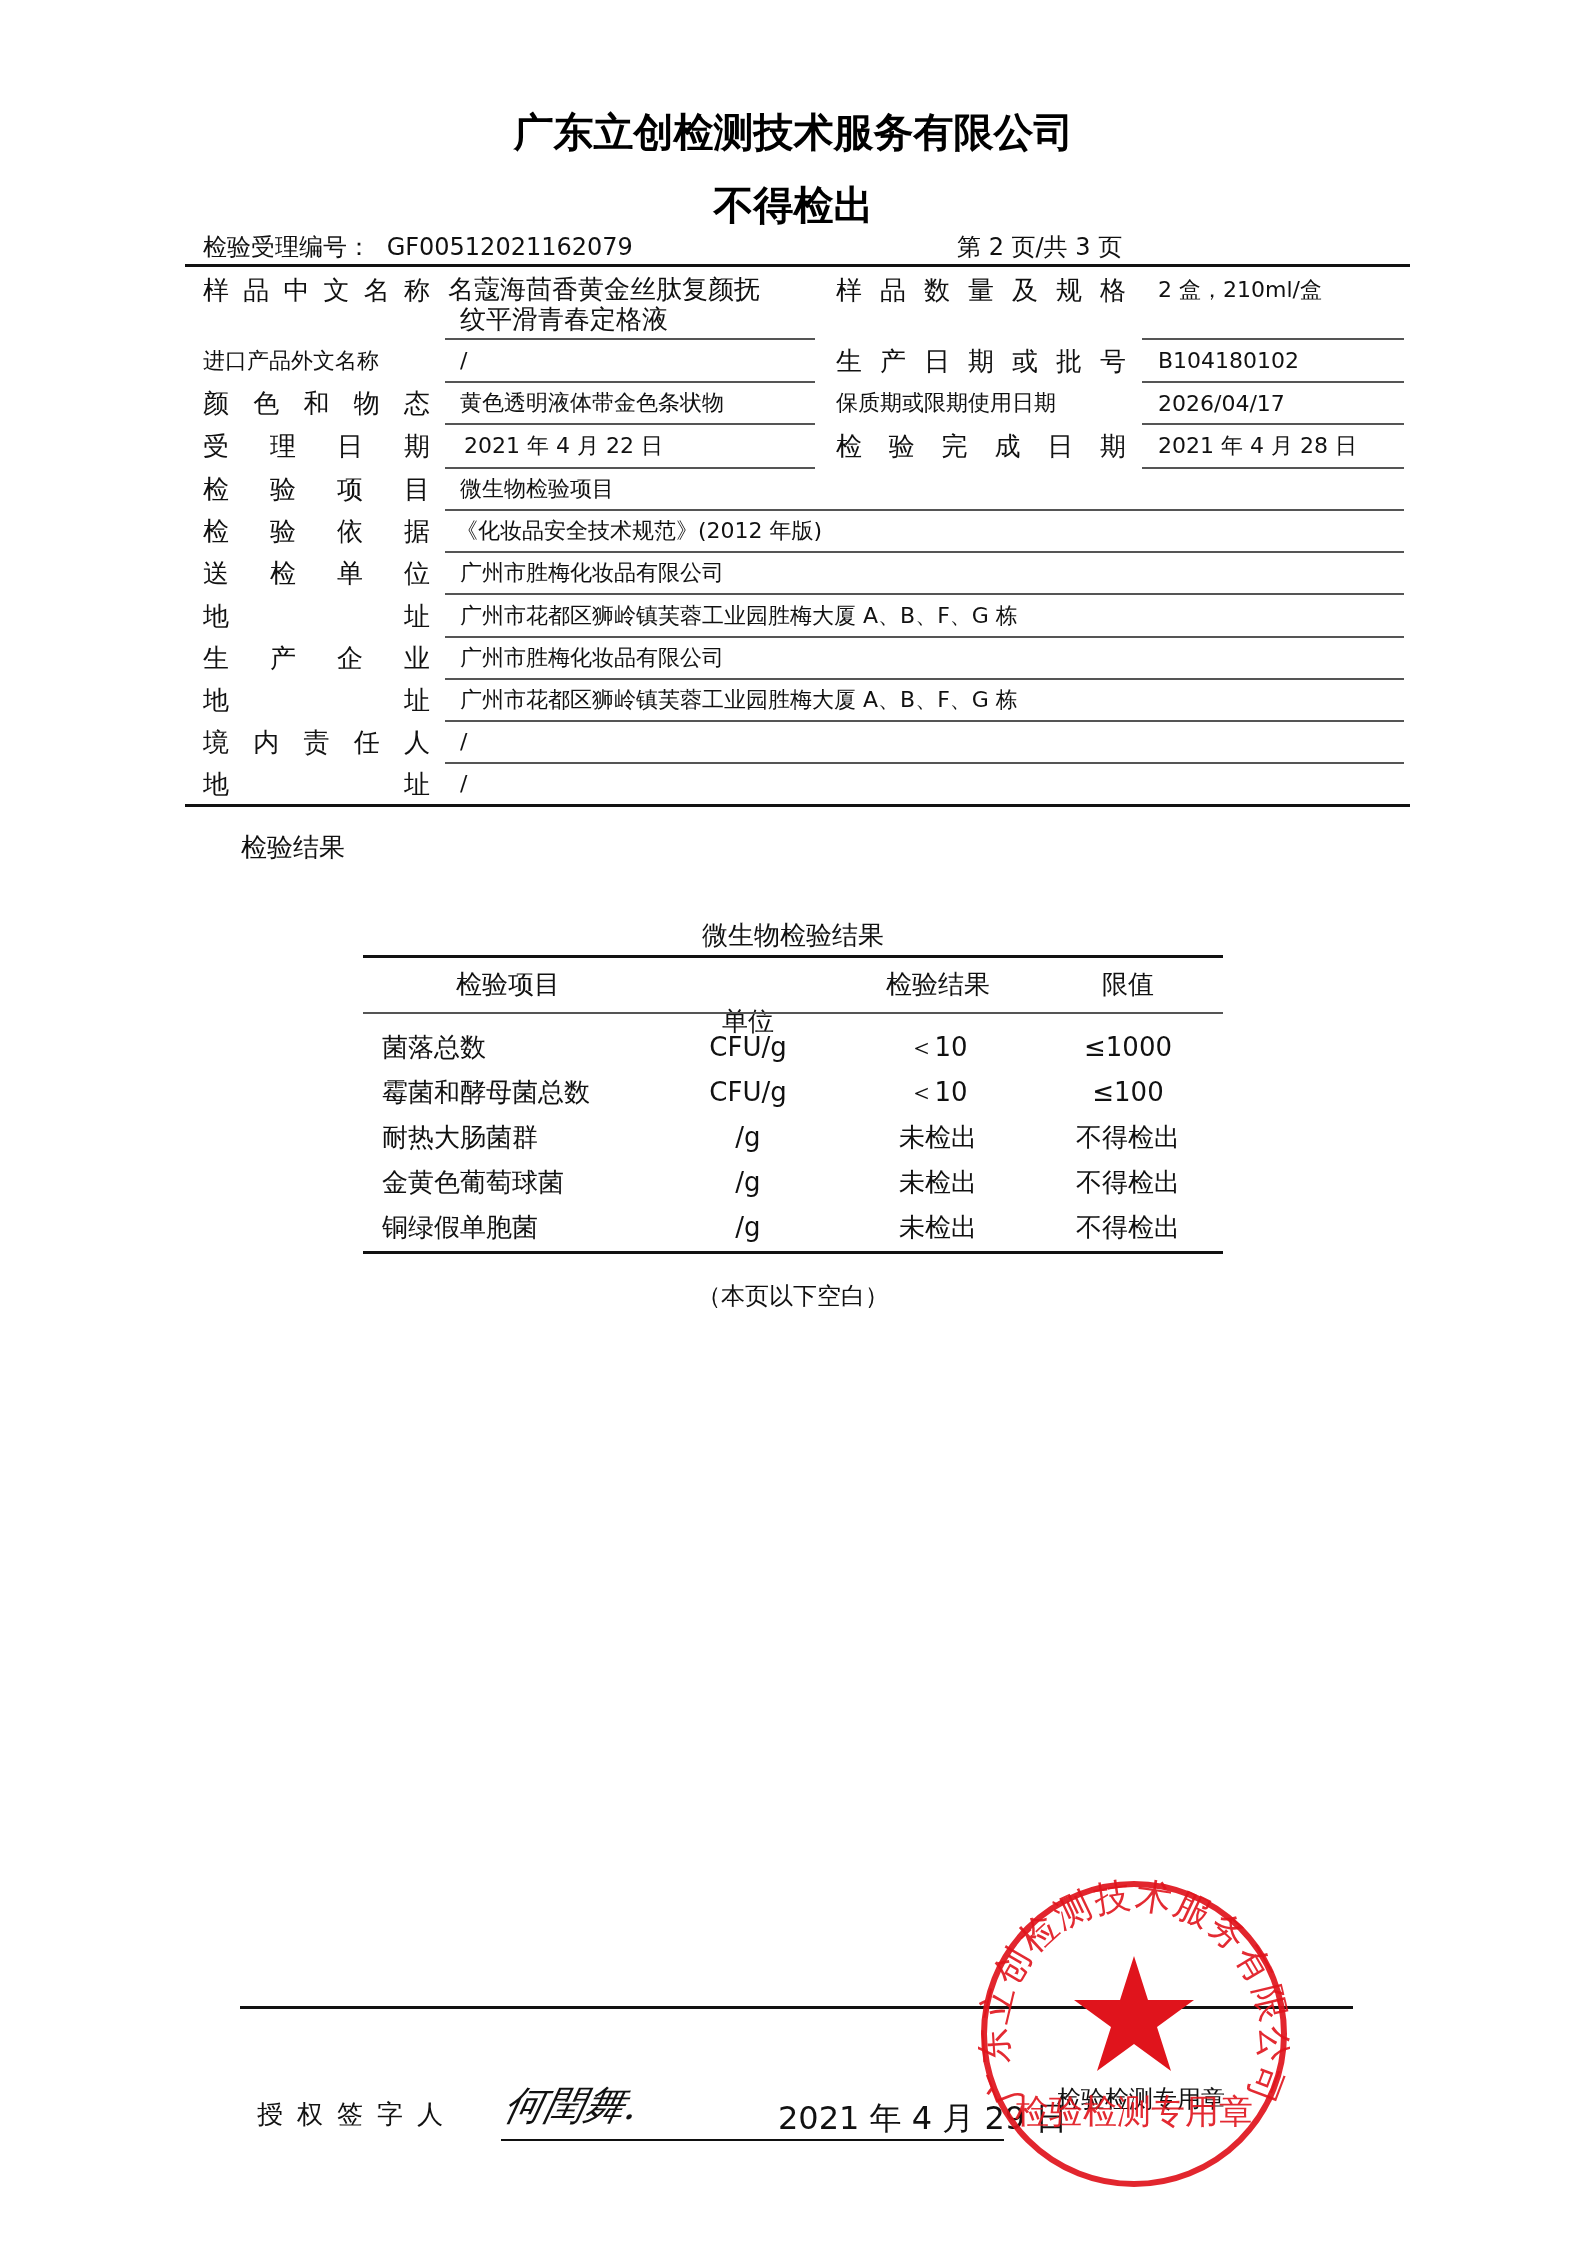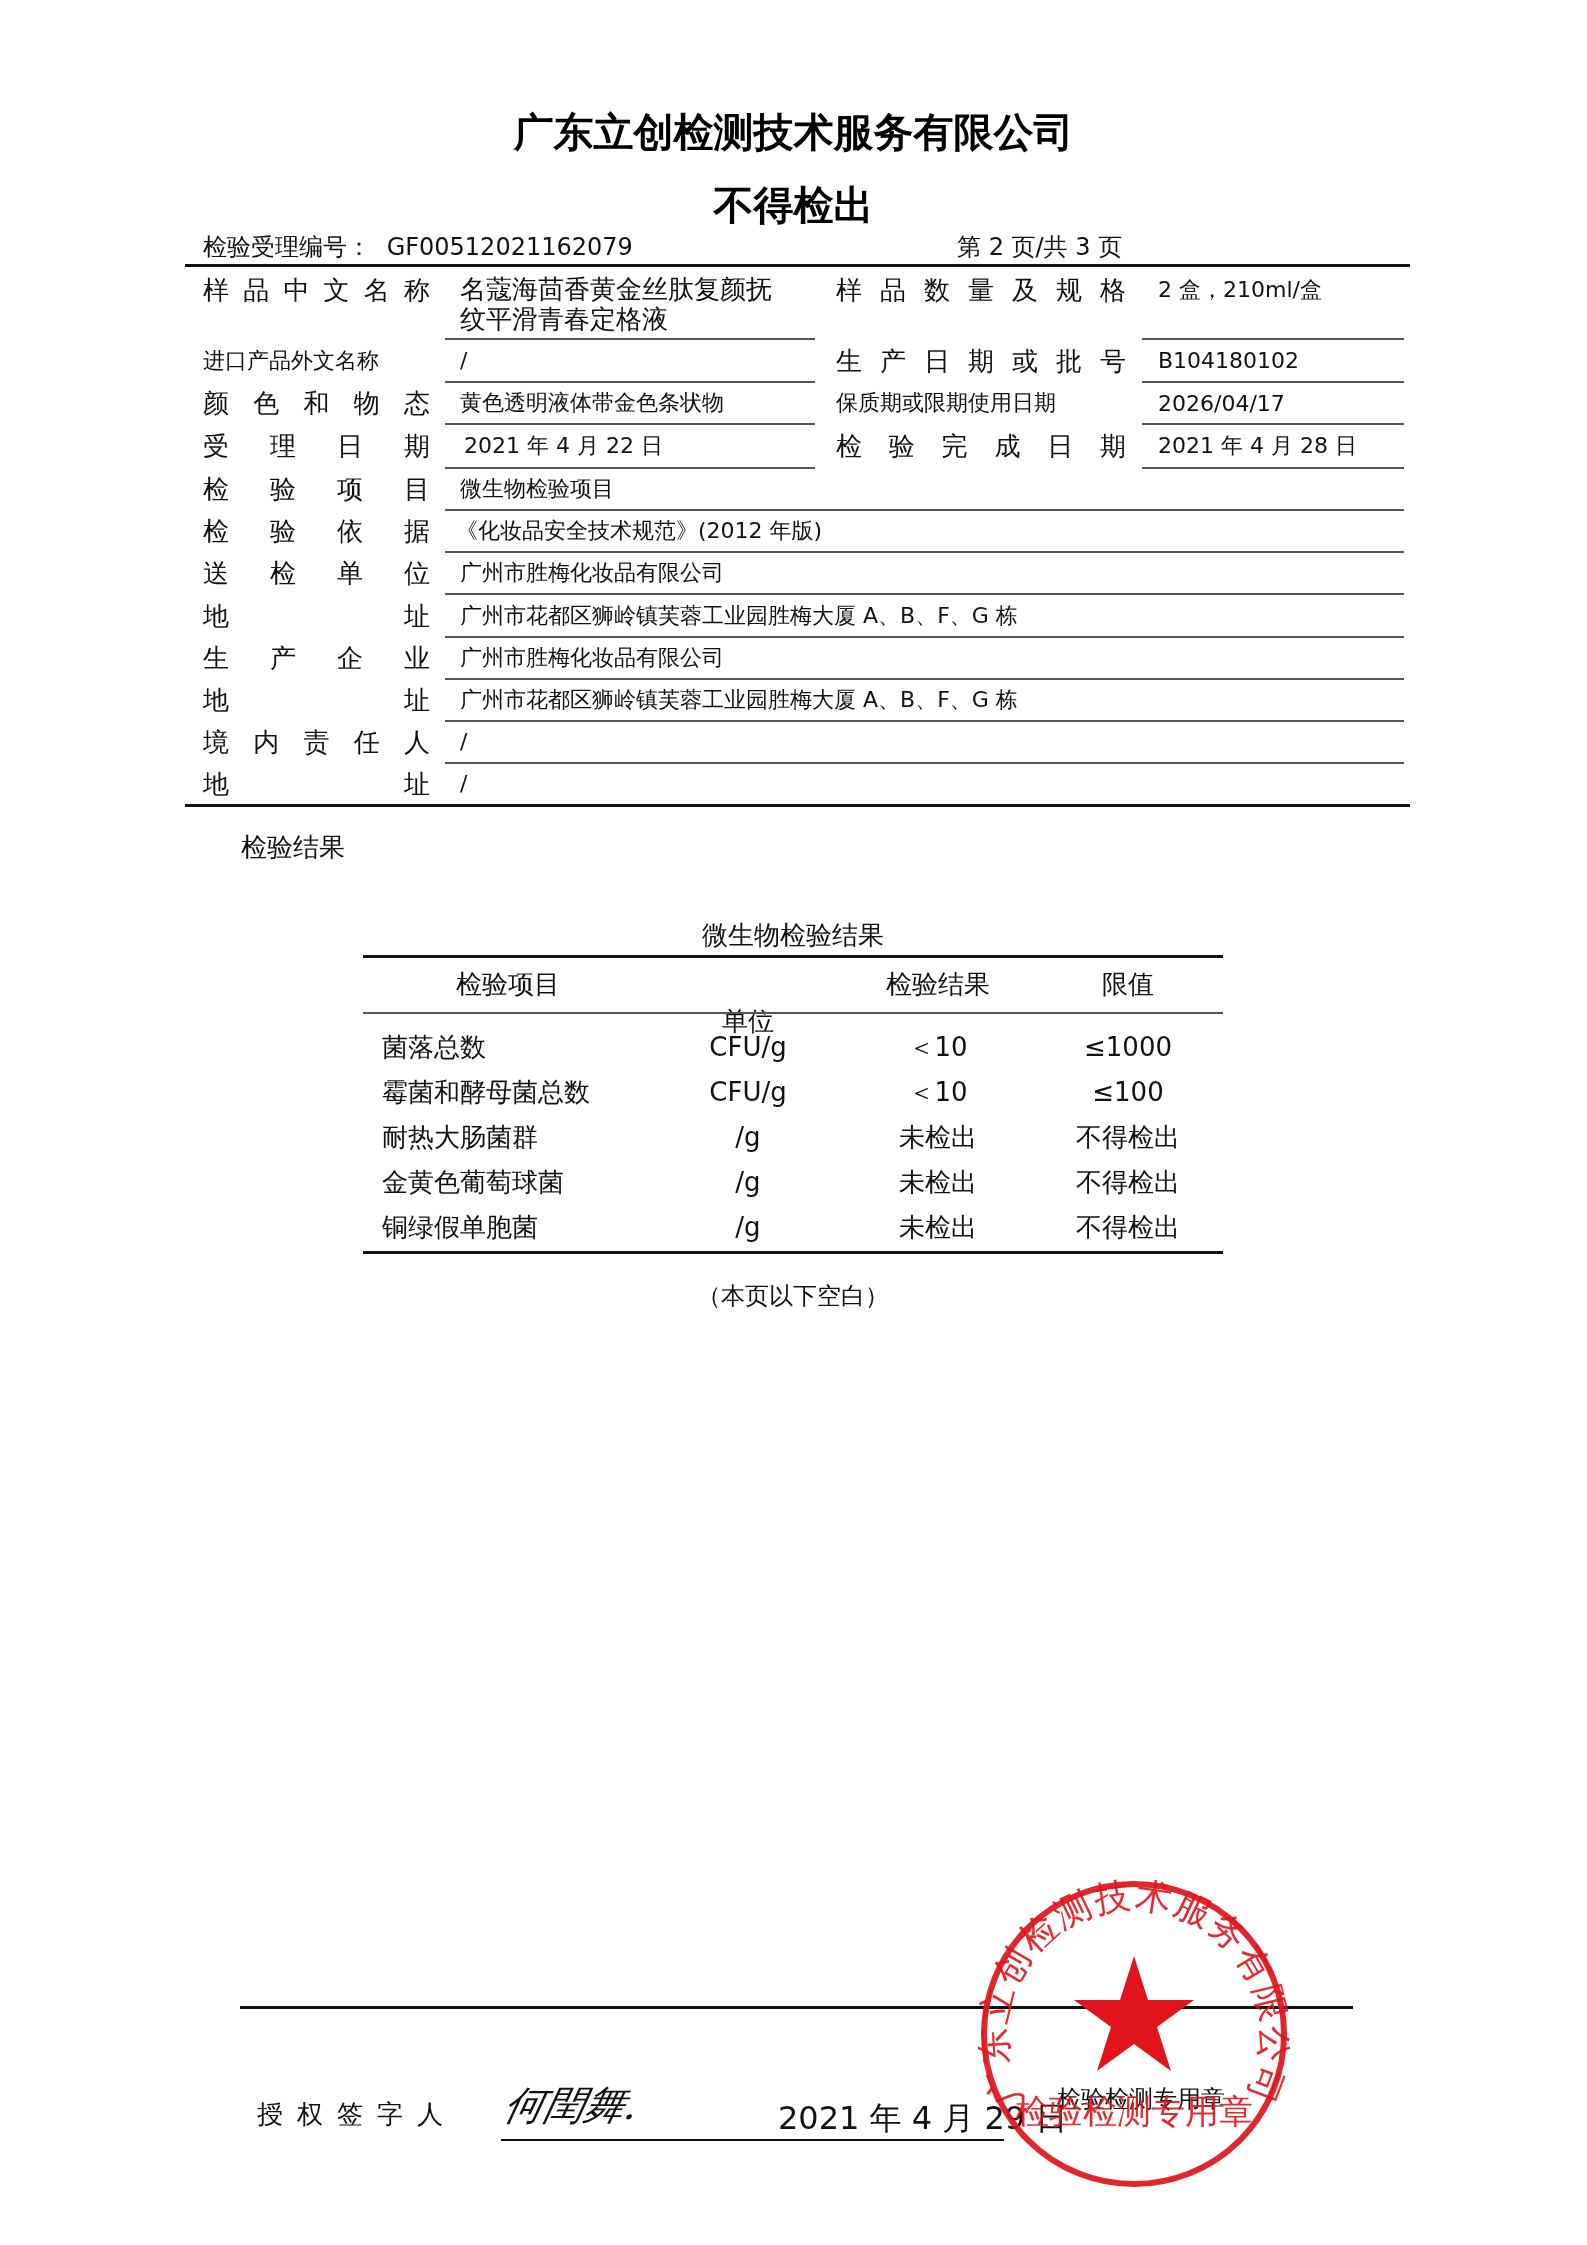--- a/index.html
+++ b/index.html
@@ -38,21 +38,21 @@
 <div>
 
   <div class="abs lbl" style="left:203px; top:270px; width:227px;">
     <span>样</span>
       <span>品</span>
       <span>中</span>
       <span>文</span>
       <span>名</span>
       <span>称</span>
   </div>
-  <div class="abs val2" style="left:460px; top:274px;">名蔻海茴香黄金丝肽复颜抚</div>
+  <div class="abs val2" style="left:448px; top:274px;">名蔻海茴香黄金丝肽复颜抚</div>
   <div class="abs val2" style="left:460px; top:304px;">纹平滑青春定格液</div>
   <div class="abs lbl" style="left:836px; top:270px; width:290px;">
     <span>样</span>
       <span>品</span>
       <span>数</span>
       <span>量</span>
       <span>及</span>
       <span>规</span>
       <span>格</span>
   </div>

